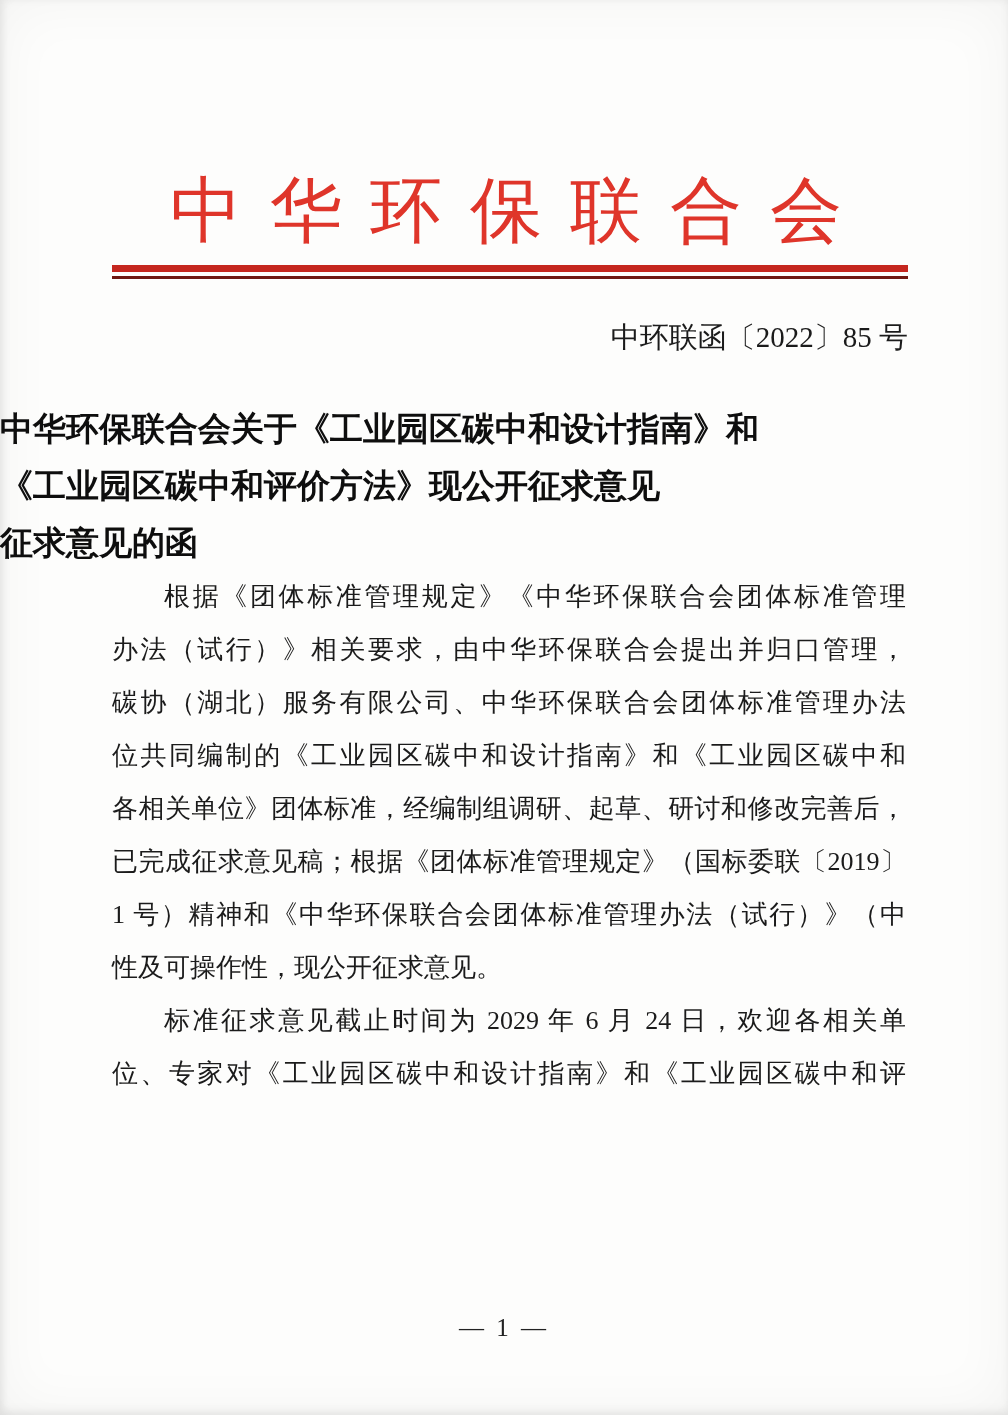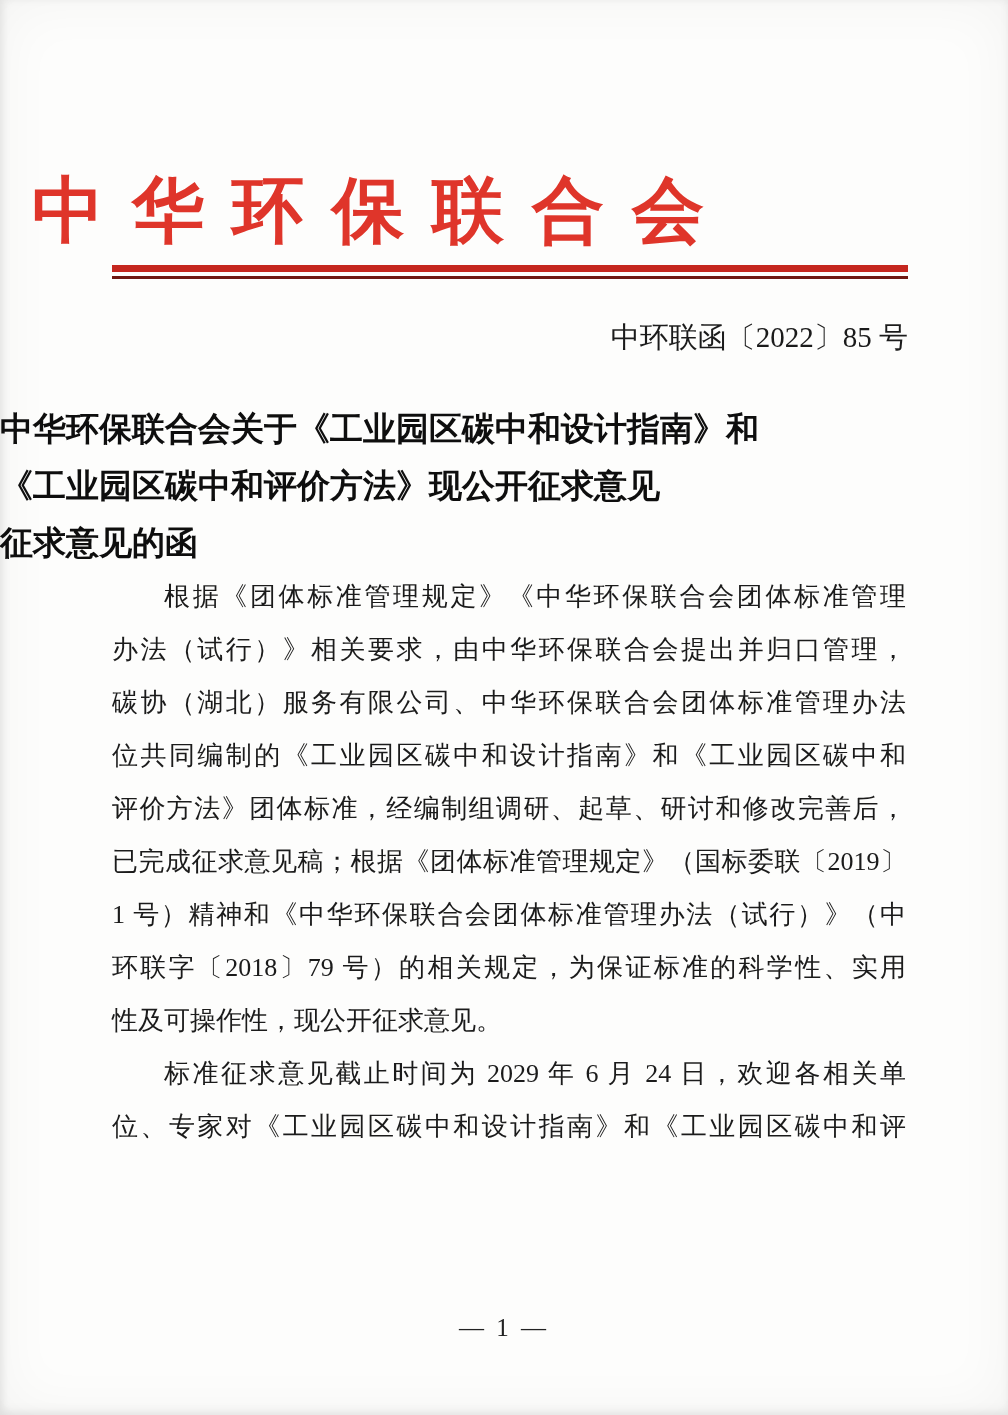--- a/index.html
+++ b/index.html
@@ -17,22 +17,23 @@
     font-family: "Liberation Serif", "DejaVu Serif", serif;
     color: #1b1b1b;
     box-shadow: inset 0 0 60px rgba(0,0,0,0.045), inset 4px 0 8px rgba(0,0,0,0.05), inset 0 -5px 10px rgba(0,0,0,0.05);
   }
   
   .letterhead {
     position: absolute;
     top: 163px;
     left: 0;
     width: 100%;
+    text-align: center;
     font-size: 72px;
-    font-weight: bold;
+    font-weight: normal;
     letter-spacing: 28px;
     padding-left: 32px;
     box-sizing: border-box;
     white-space: nowrap;
   }
   .rule-thick {
     position: absolute;
     top: 265px;
     left: 112px;
     width: 796px;
@@ -108,24 +109,23 @@
     <div>中华环保联合会关于《工业园区碳中和设计指南》和</div>
     <div>《工业园区碳中和评价方法》现公开征求意见</div>
     <div>征求意见的函</div>
   </div>
 
   <div class="text-col" style="color: rgb(27, 27, 27);">
     <div class="bline j indent">根据《团体标准管理规定》《中华环保联合会团体标准管理</div>
     <div class="bline j">办法（试行）》相关要求，由中华环保联合会提出并归口管理，</div>
     <div class="bline j">碳协（湖北）服务有限公司、中华环保联合会团体标准管理办法</div>
     <div class="bline j">位共同编制的《工业园区碳中和设计指南》和《工业园区碳中和</div>
-    <div class="bline j">评价方法》团体标准，经编制组调研、起草、研讨和修改完善后，</div>
+    <div class="bline j">各相关单位》团体标准，经编制组调研、起草、研讨和修改完善后，</div>
     <div class="bline j">已完成征求意见稿；根据《团体标准管理规定》（国标委联〔2019〕</div>
     <div class="bline j">1 号）精神和《中华环保联合会团体标准管理办法（试行）》（中</div>
-    <div class="bline j">环联字〔2018〕79 号）的相关规定，为保证标准的科学性、实用</div>
     <div class="bline">性及可操作性，现公开征求意见。</div>
     <div class="bline j indent">标准征求意见截止时间为 2029 年 6 月 24 日，欢迎各相关单</div>
     <div class="bline j">位、专家对《工业园区碳中和设计指南》和《工业园区碳中和评</div>
   </div>
 
   <div class="page-number">— 1 —</div>
 
 </div>
 
 </body></html>

